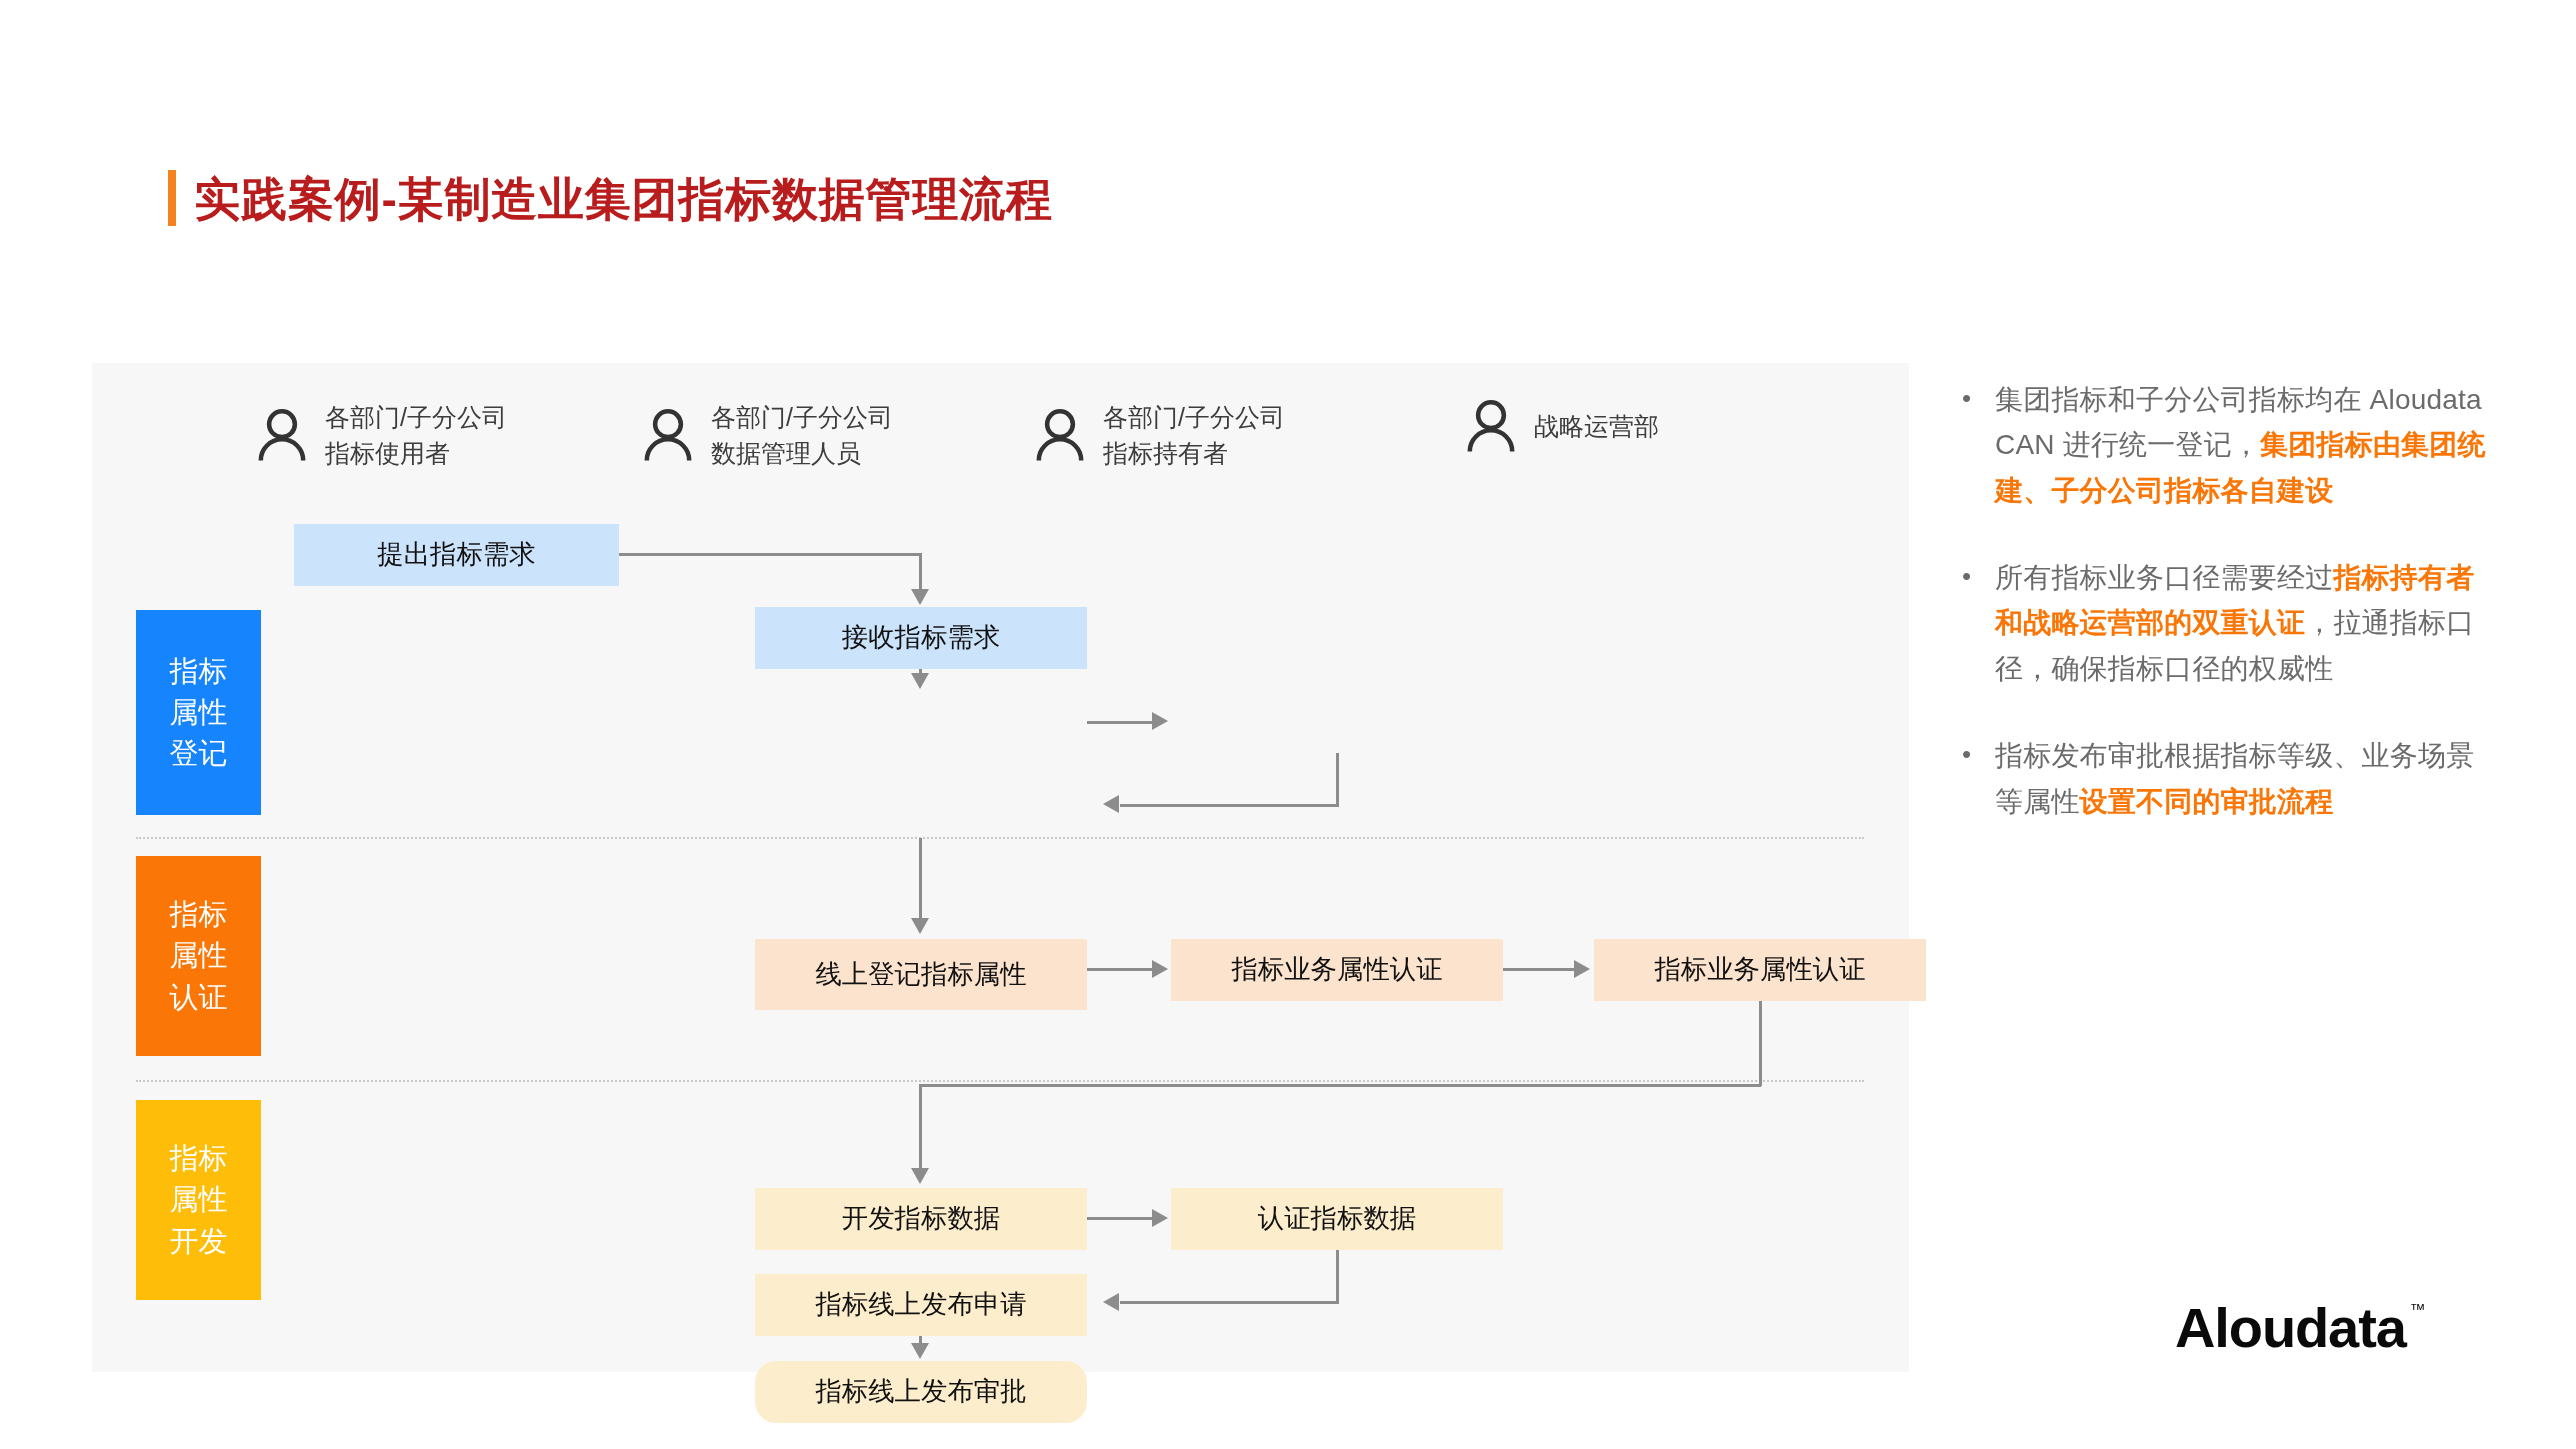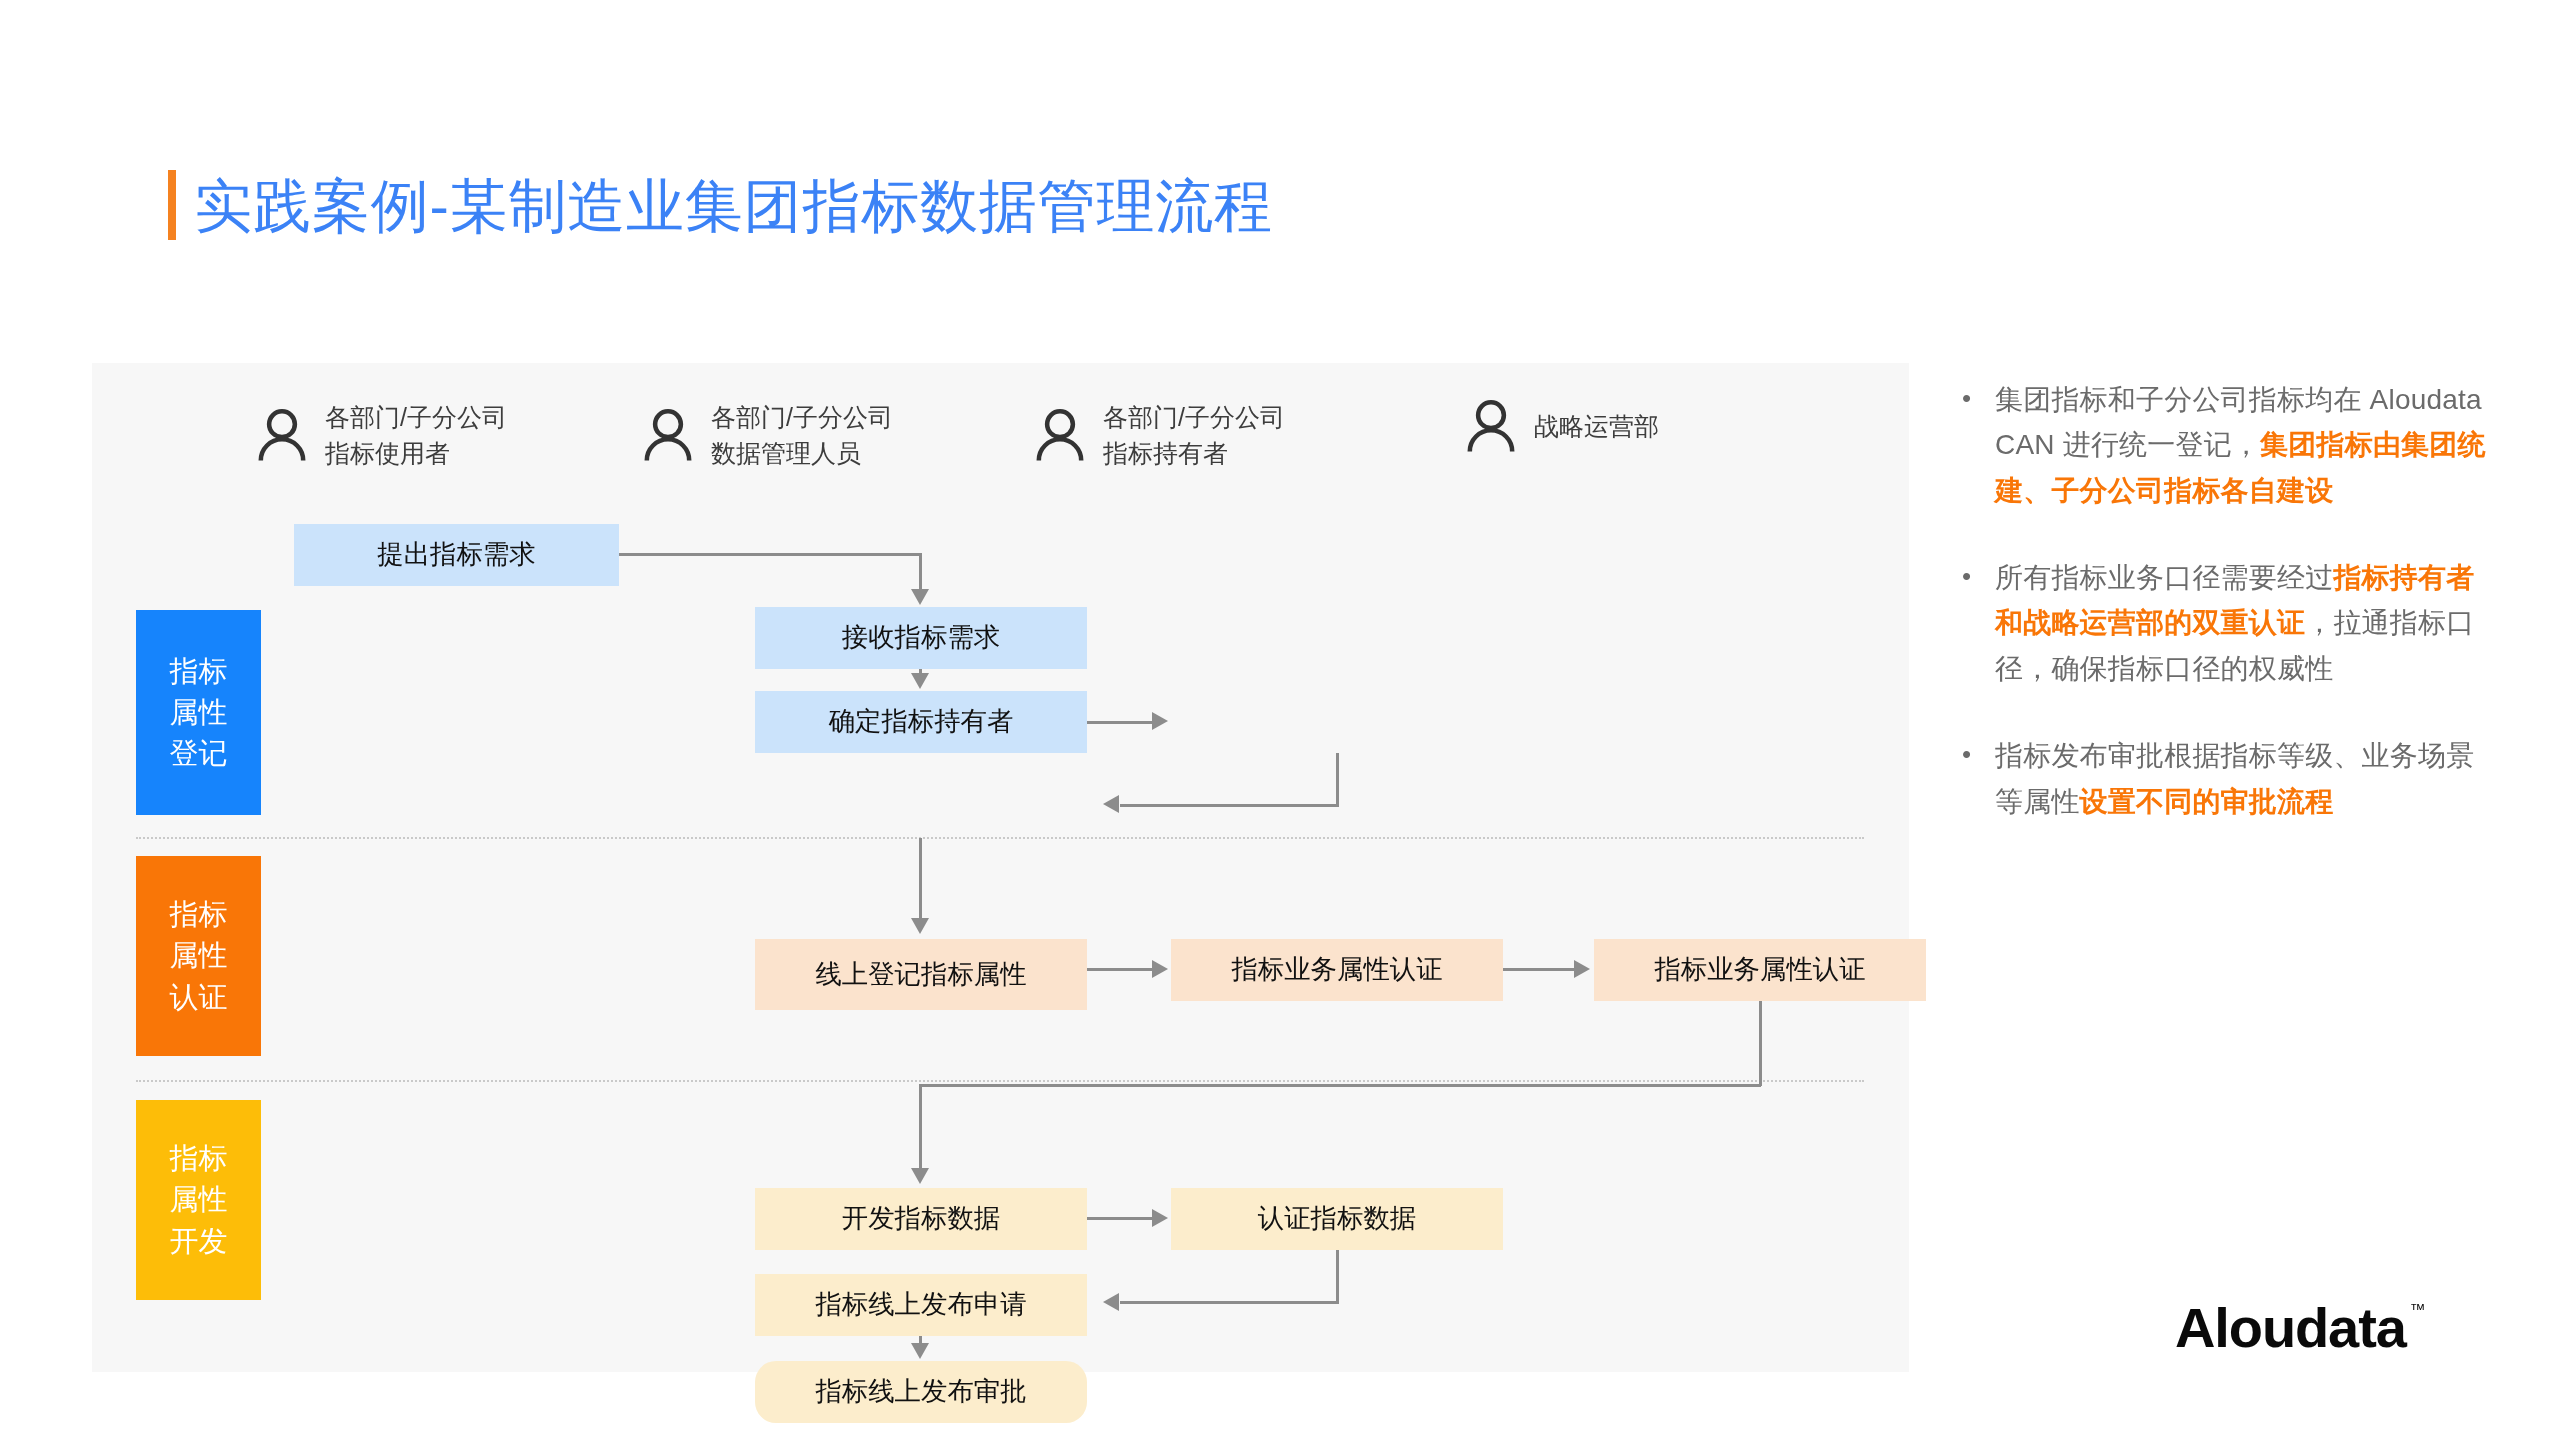--- a/index.html
+++ b/index.html
@@ -18,23 +18,23 @@
     left: 168px; top: 170px;
     display: flex; align-items: stretch;
   }
   .title-bar {
     width: 8.3px;
     background: #F58220;
     margin-right: 18px;
     flex: 0 0 auto;
   }
   .title-text {
-    font-size: 58px;
-    font-weight: normal;
-    color: #3b82f6;
+    font-size: 46px;
+    font-weight: bold;
+    color: #b91c1c;
     letter-spacing: 0.8px;
     line-height: 1.18;
     white-space: nowrap;
     padding-top: 1.5px;
   }
 
   
   .diagram {
     position: absolute;
     left: 92px; top: 363px;
@@ -210,21 +210,20 @@
 属性
 认证</div>
     <div class="lane-tag lane-yellow" style="left:44px; top:737px; height:200px;">指标
 属性
 开发</div>
 
     <div class="pbox b-blue" style="left:663px; top:244px; width:332px; height:62px;">接收指标需求</div>
 
     <div class="pbox b-blue" style="left:202px; top:161px; width:325px; height:62px;">提出指标需求</div>
 
-    <div class="pbox b-blue" style="left:663px; top:328px; width:332px; height:62px;">确定指标持有者</div>
 
 
 
     <div class="conn conn-h" style="left:527px; top:190px; width:303px;"></div>
     <div class="conn conn-v" style="left:827px; top:190px; height:38px;"></div>
     <div class="arrowhead ah-down" style="left:819px; top:226px;"></div>
 
     <div class="conn conn-v" style="left:827px; top:306px; height:6px;"></div>
     <div class="arrowhead ah-down" style="left:819px; top:310px;"></div>
 

